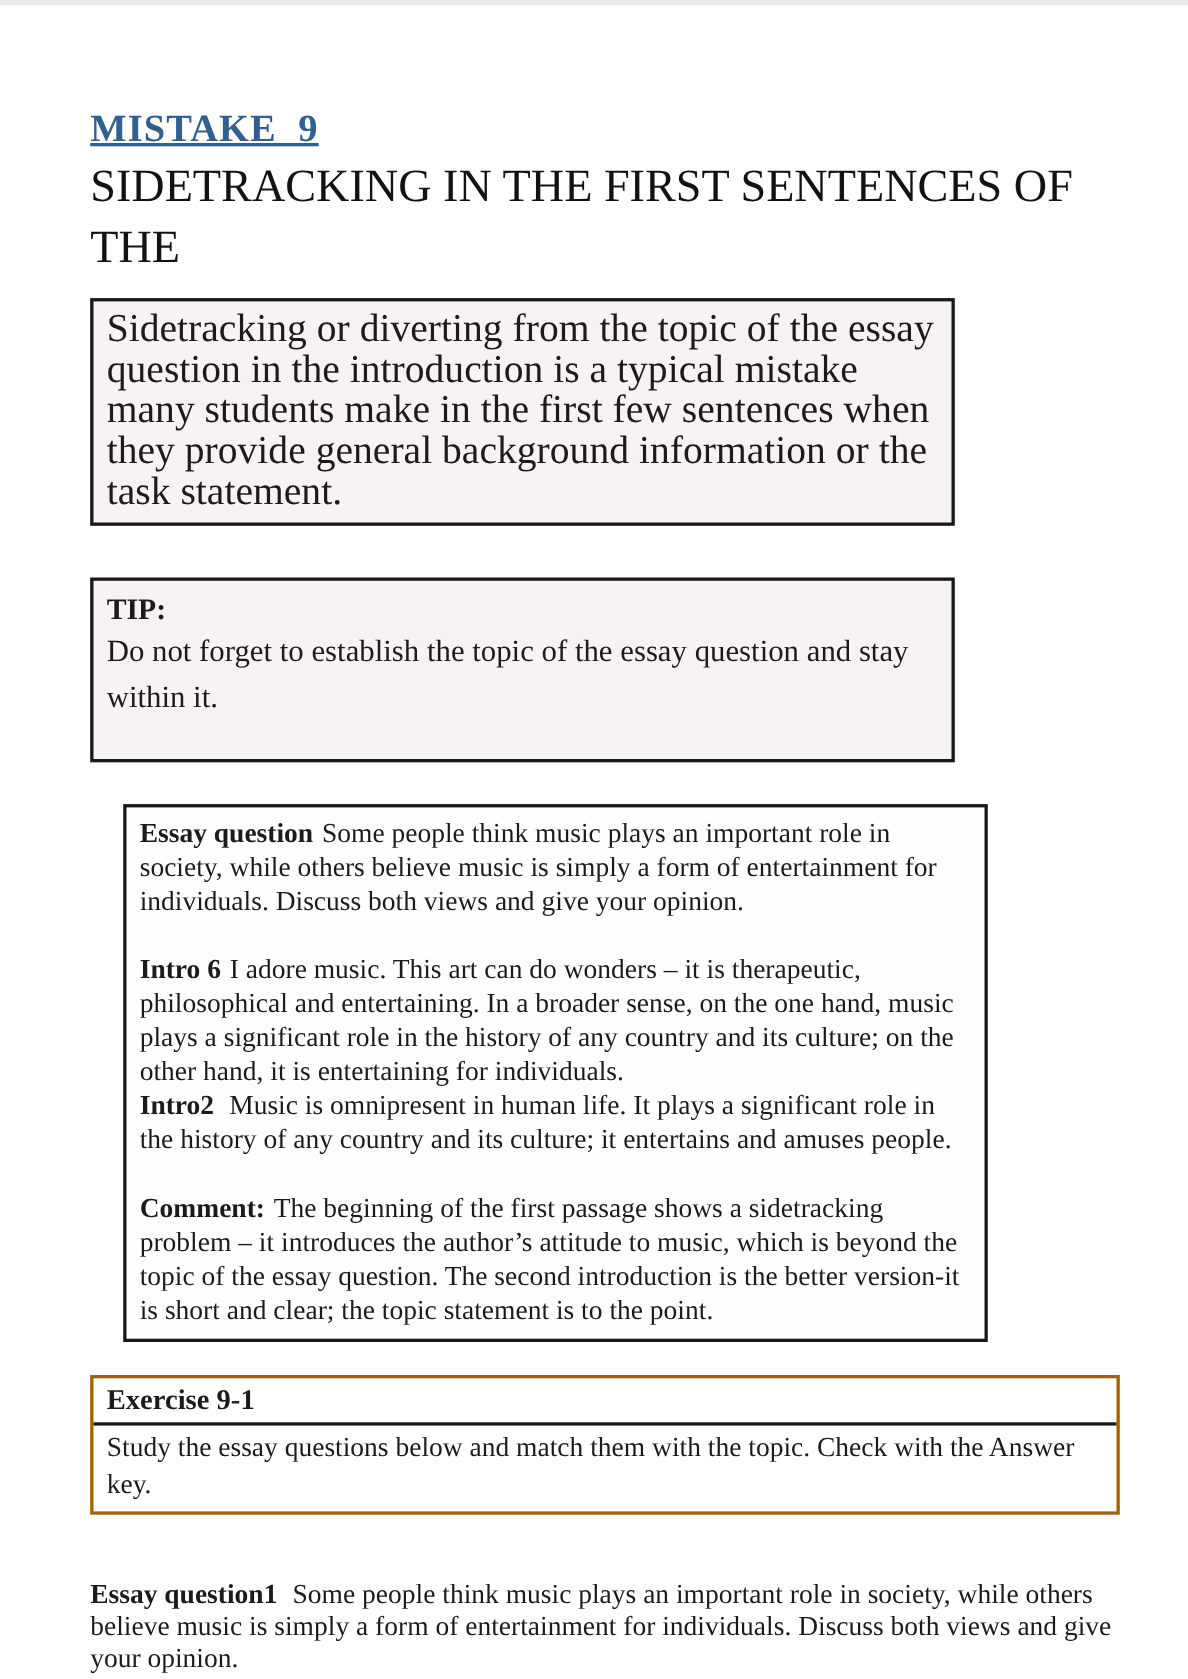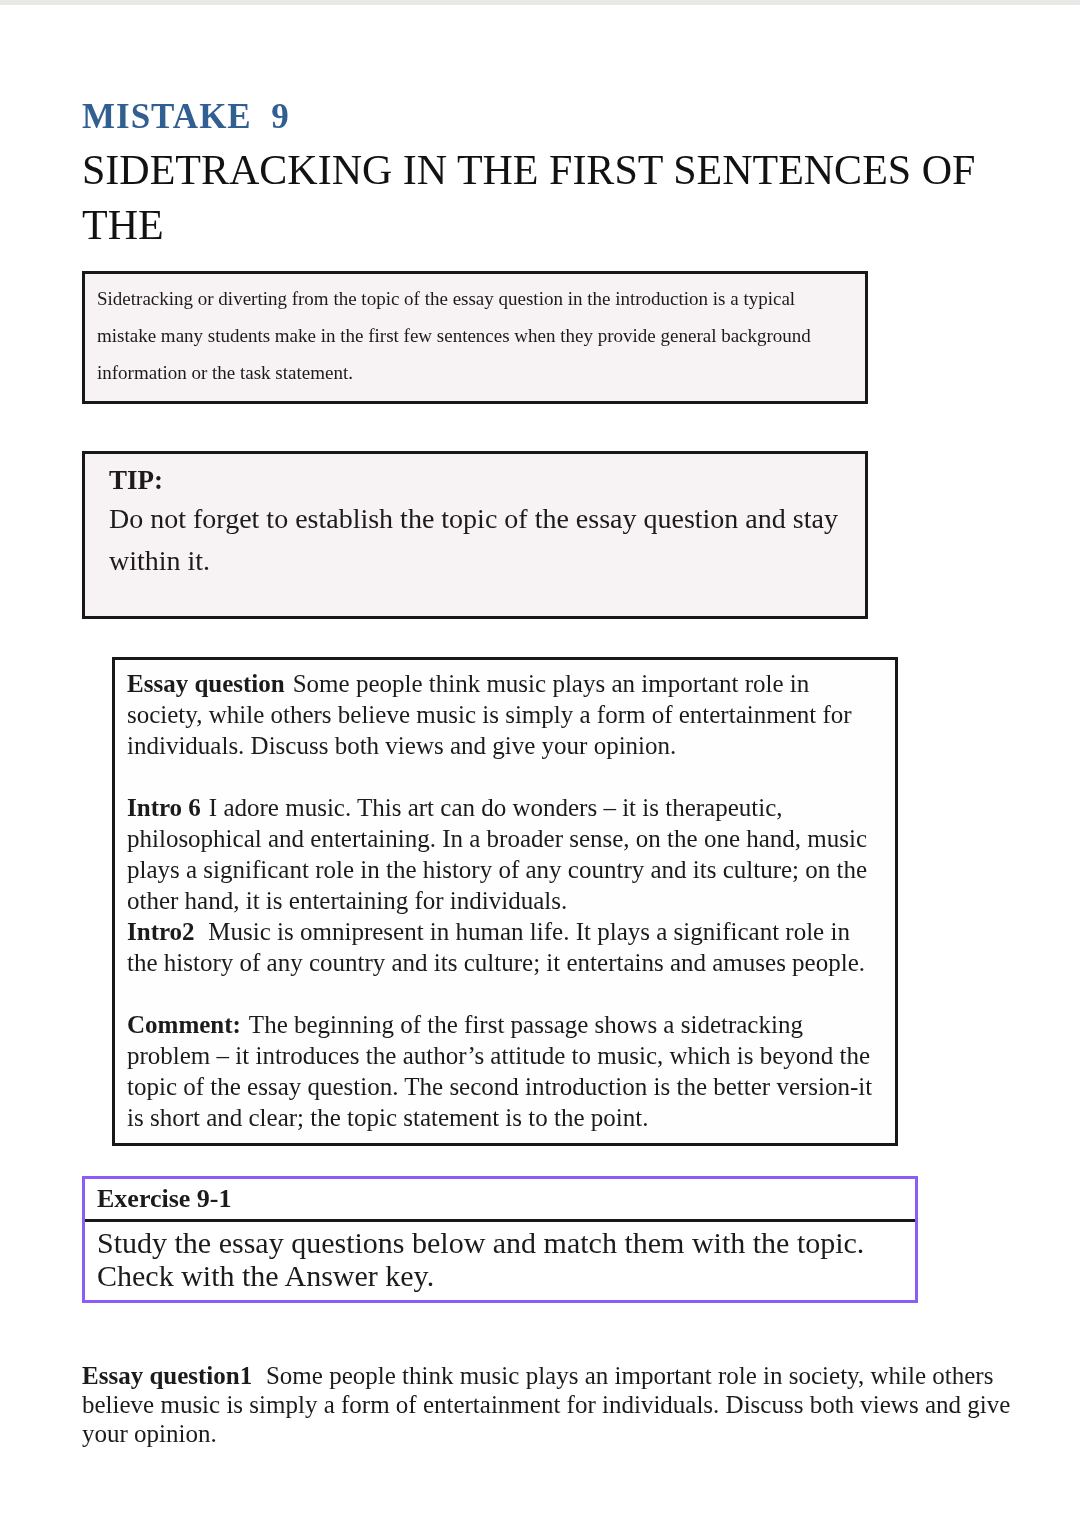--- a/index.html
+++ b/index.html
@@ -48,27 +48,27 @@
   
   .frame {
     box-sizing: border-box;
     border: 3px solid #181818;
     width: 786px;
   }
   .mistake-box {
     margin-top: 18px;
     background: #f7f2f4;
     padding: 6px 14px 10px 12px;
-    font-size: 19px;
+    font-size: 36px;
     line-height: 37px;
   }
   .tip-box {
     margin-top: 47px;
     background: #f7f2f4;
-    padding: 8px 14px 34px 24px;
+    padding: 8px 14px 34px 12px;
   }
   .tip-label {
     font-size: 27px;
     font-weight: bold;
     line-height: 36px;
   }
   .tip-text {
     font-size: 28px;
     line-height: 42px;
   }
@@ -91,52 +91,52 @@
     margin-right: 0.32em;
   }
   .lead-wide {
     font-weight: bold;
     margin-right: 0.55em;
   }
   
   .exercise-box {
     margin-top: 30px;
     box-sizing: border-box;
-    border: 3px solid #8b5cf6;
-    width: 836px;
+    border: 3px solid #a16207;
+    width: 936px;
     background: #ffffff;
   }
   .exercise-header {
     padding: 3px 12px 4px 12px;
     border-bottom: 3px solid #181818;
     font-size: 26px;
     font-weight: bold;
     line-height: 33px;
   }
   .exercise-body {
     padding: 4px 12px 8px 12px;
-    font-size: 30px;
+    font-size: 25px;
     line-height: 33px;
   }
   
   .essay-q1 {
     margin-top: 58px;
     width: 935px;
     font-size: 25px;
     line-height: 29px;
   }
 </style>
 </head>
 <body>
 
 <div class="top-strip"></div>
 
 <div class="content">
 
-  <div class="page-title" style="color: rgb(49, 95, 146);">MISTAKE  9</div>
+  <div class="page-title" style="color: rgb(49, 95, 146); text-decoration: underline;">MISTAKE  9</div>
 
   <div class="page-subtitle">
     <div>SIDETRACKING IN THE FIRST SENTENCES OF THE</div>
   </div>
 
   <div class="frame mistake-box">
     <span>Sidetracking or diverting from the topic of the essay question in the introduction is a typical mistake many students make in the first few sentences when they provide general background information or the task statement.</span>
   </div>
 
   <div class="frame tip-box">

